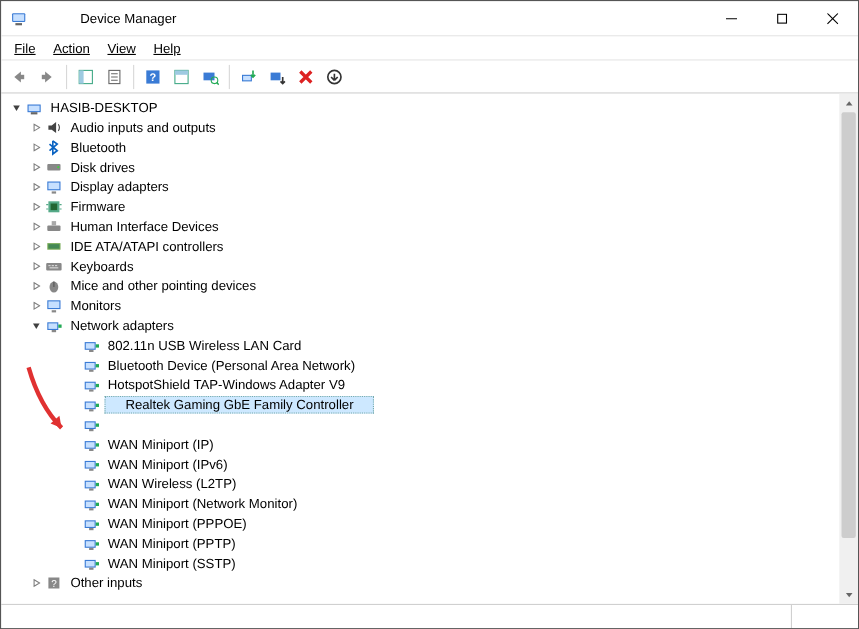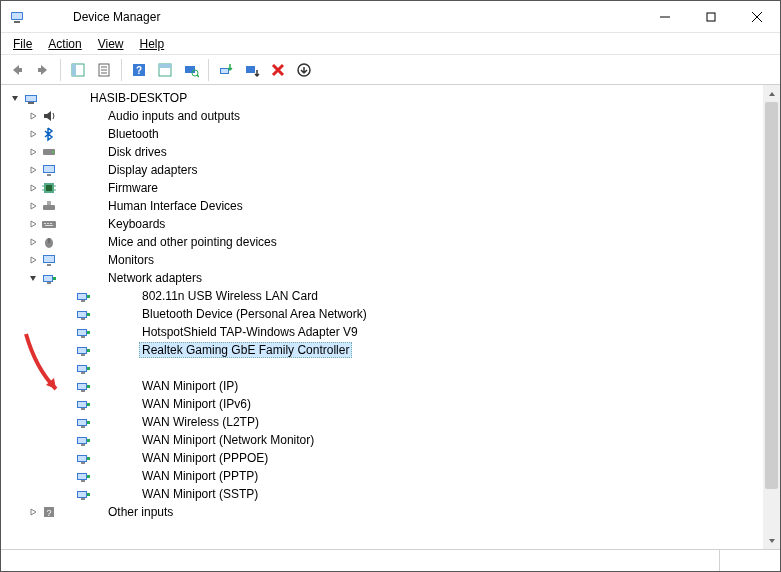--- a/index.html
+++ b/index.html
@@ -62,22 +62,22 @@
   width: 16px; height: 16px;
   display: inline-flex; align-items: center; justify-content: center;
   cursor: default; flex-shrink: 0;
 }
 .tree .chevron svg { width: 8px; height: 8px; }
 .tree .dev-icon {
   width: 16px; height: 16px; margin-right: 4px;
   display: inline-flex; align-items: center; justify-content: center;
   flex-shrink: 0;
 }
-.tree .label { padding: 1px 3px; cursor: default; margin-left: 44px; }
-.tree .label.selected { background: #cde8ff; border: 1px dotted #7aa; padding: 0px 2px; }
+.tree .label { padding: 1px 3px; cursor: default; }
+.tree .label.selected { background: #cde8ff; border: 1px dotted #7aa; padding: 0px 18px; }
 .statusbar {
   height: 22px; border-top: 1px solid #d0d0d0;
   display: flex;
 }
 .statusbar .status-left { flex: 1; border-right: 1px solid #d0d0d0; }
 .statusbar .status-right { width: 60px; }
 .scrollbar-v {
   position: absolute; right: 0; top: 0; bottom: 0;
   width: 17px; background: #f0f0f0;
   display: flex; flex-direction: column;
@@ -321,20 +321,35 @@
       </li>
       <li class="node">
         <span class="indent" style="width: 24px;"></span>
         <span class="chevron">
           <svg viewBox="0 0 8 8">
             <path d="M2 1 L7 4 L2 7 Z" fill="none" stroke="#808080"></path>
           </svg>
         </span>
         <span class="dev-icon">
           <svg viewBox="0 0 16 16">
+            <rect x="2" y="5" width="12" height="6" fill="#7a5"></rect>
+            <rect x="3" y="6" width="10" height="4" fill="#485"></rect>
+          </svg>
+        </span>
+        <span class="label">IDE ATA/ATAPI controllers</span>
+      </li>
+      <li class="node">
+        <span class="indent" style="width: 24px;"></span>
+        <span class="chevron">
+          <svg viewBox="0 0 8 8">
+            <path d="M2 1 L7 4 L2 7 Z" fill="none" stroke="#808080"></path>
+          </svg>
+        </span>
+        <span class="dev-icon">
+          <svg viewBox="0 0 16 16">
             <rect x="1" y="5" width="14" height="7" rx="1" fill="#888"></rect>
             <rect x="3" y="7" width="2" height="1" fill="#ddd"></rect>
             <rect x="6" y="7" width="2" height="1" fill="#ddd"></rect>
             <rect x="9" y="7" width="2" height="1" fill="#ddd"></rect>
             <rect x="4" y="9" width="8" height="1" fill="#ddd"></rect>
           </svg>
         </span>
         <span class="label">Keyboards</span>
       </li>
       <li class="node">

